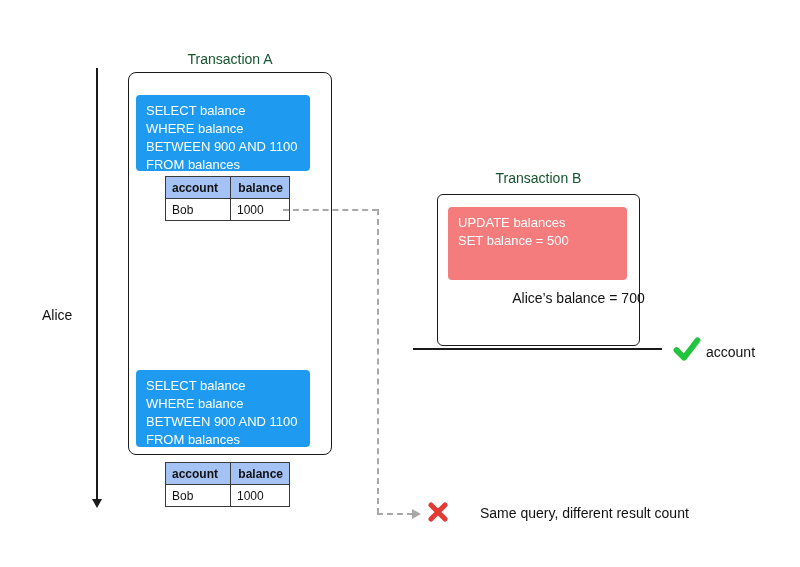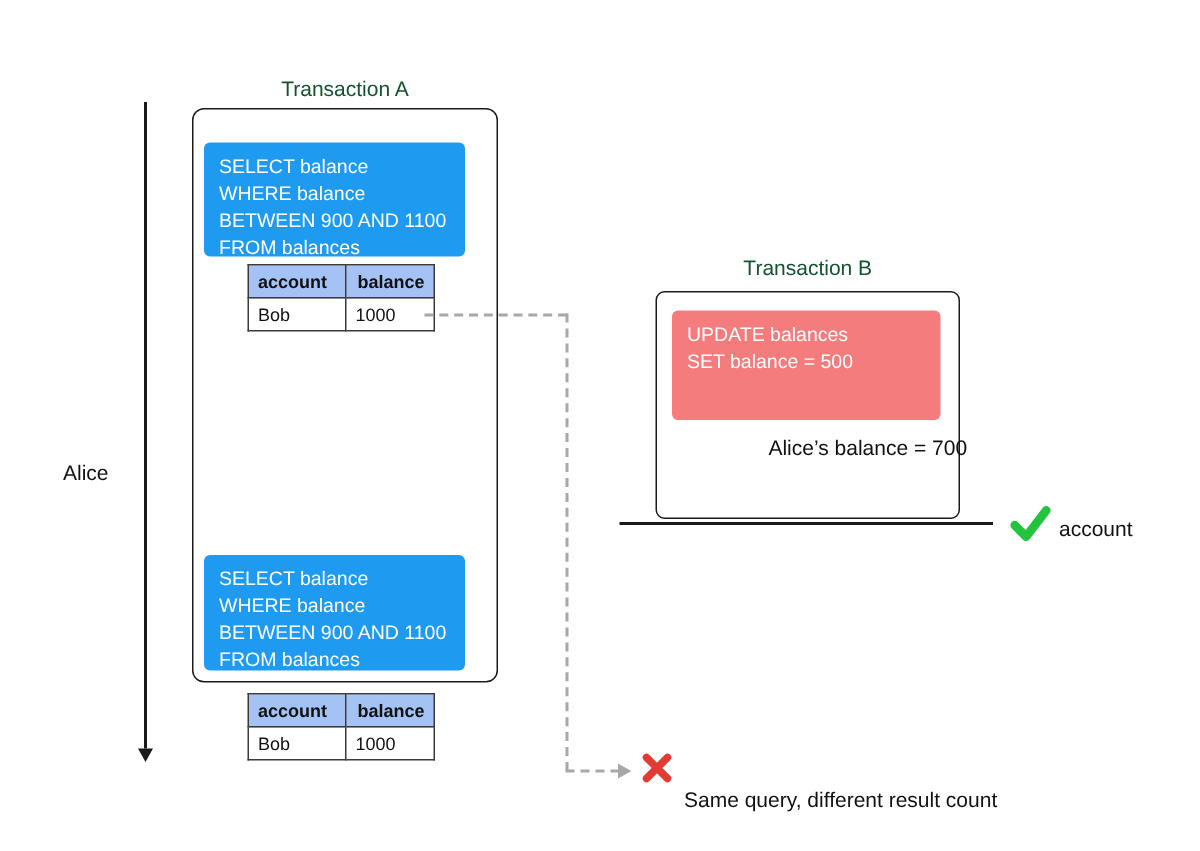--- a/index.html
+++ b/index.html
@@ -155,15 +155,15 @@
   <div class="abs baseline" style="left:413px; top:348px; width:249px;"></div>
 
   <svg class="abs" style="left:673px; top:335px;" width="28" height="28" viewBox="0 0 24 24">
     <path d="M3 13 L9.5 19.5 L21 4.5" fill="none" stroke="#22C33D" stroke-width="5" stroke-linecap="round" stroke-linejoin="round"></path>
   </svg>
   <div class="abs plain-text" style="left:706px; top:344px;">account</div>
 
   <svg class="abs" style="left:427px; top:501px;" width="22" height="22" viewBox="0 0 22 22">
     <path d="M4 4 L18 18 M18 4 L4 18" fill="none" stroke="#E23B33" stroke-width="5" stroke-linecap="round"></path>
   </svg>
-  <div class="abs plain-text" style="left:456px; top:505px;margin-top:20px;">Same query, different result count</div>
+  <div class="abs plain-text" style="left:480px; top:505px;">Same query, different result count</div>
 
 </div>
 
 </body></html>

